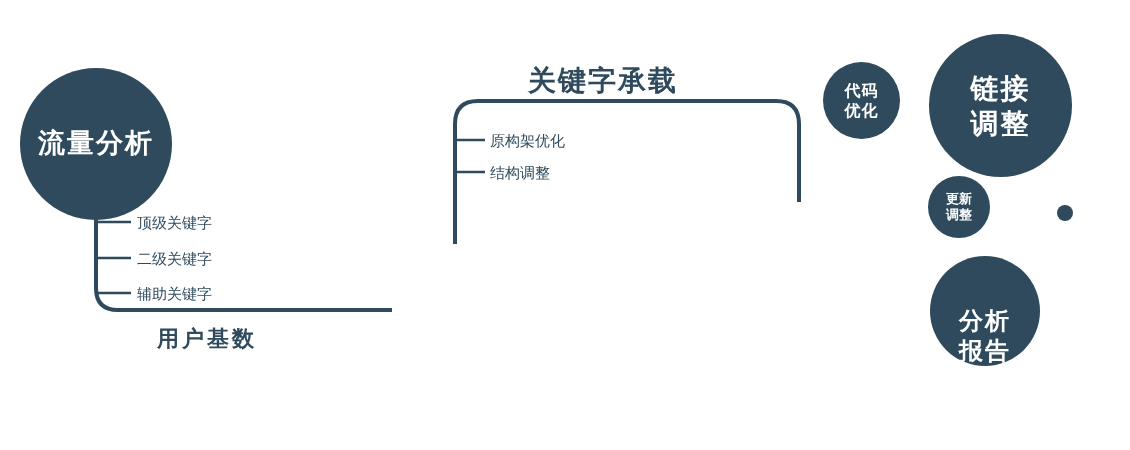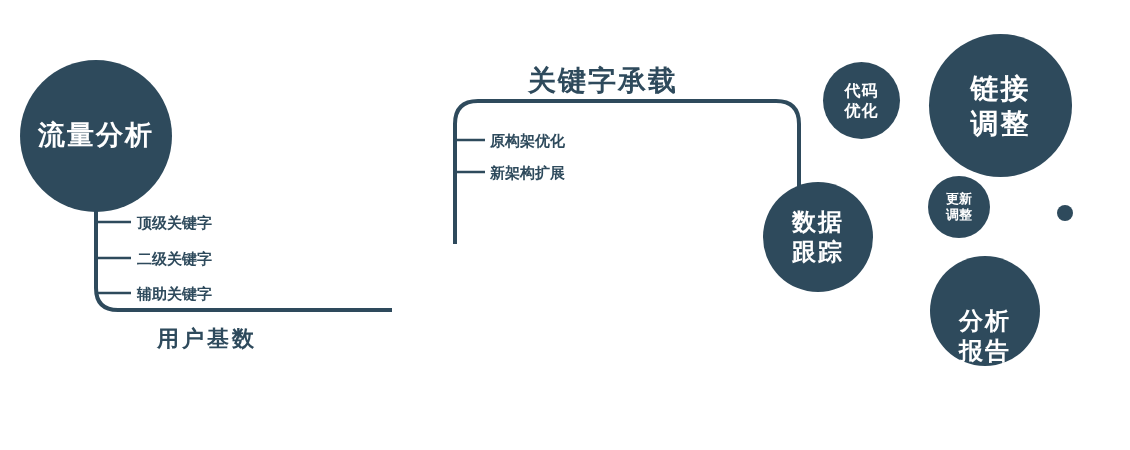--- a/index.html
+++ b/index.html
@@ -36,21 +36,21 @@
     background: var(--circle, #2e4a5c);
     color: var(--circle_text, #ffffff);
     display: flex;
     flex-direction: column;
     align-items: center;
     justify-content: center;
     text-align: center;
     line-height: 1.25;
     font-weight: 700;
   }
-  .node-traffic   { left: 20px;   top: 60px;  width: 152px; height: 152px; font-size: 27px; letter-spacing: 2px; }
+  .node-traffic   { left: 20px;   top: 68px;  width: 152px; height: 152px; font-size: 27px; letter-spacing: 2px; }
   .node-structure { left: 372px;  top: 196px; width: 152px; height: 152px; font-size: 27px; letter-spacing: 2px; }
   .node-tracking  { left: 763px;  top: 182px; width: 110px; height: 110px; font-size: 24px; letter-spacing: 2px; }
   .node-code      { left: 823px;  top: 62px;  width: 77px;  height: 77px;  font-size: 16px; letter-spacing: 1px; }
   .node-link      { left: 929px;  top: 34px;  width: 143px; height: 143px; font-size: 28px; letter-spacing: 2px; }
   .node-update    { left: 928px;  top: 176px; width: 62px;  height: 62px;  font-size: 13px; font-weight: 700; }
   .node-report    { left: 930px;  top: 256px; width: 110px; height: 110px; font-size: 24px; letter-spacing: 2px; justify-content: flex-end; }
   .node-dot       { left: 1057px; top: 205px; width: 16px;  height: 16px; }
   .edge-label {
     position: absolute;
     color: var(--label, #2e4a5c);
@@ -58,21 +58,21 @@
     white-space: nowrap;
     font-family: Liberation Mono, monospace;
   }
   .label-keyword-bearing { left: 528px; top: 62px;  font-size: 28px; letter-spacing: 2px; }
   .label-user-base       { left: 157px; top: 324px; font-size: 22px; letter-spacing: 3px; }
   .label-effect-period   { left: 888px; top: 406px; font-size: 27px; letter-spacing: 3px; }
   .branch-label {
     position: absolute;
     color: var(--label, #2e4a5c);
     font-size: 15px;
-    font-weight: 700;
+    font-weight: 400;
     white-space: nowrap;
   }
   .branch-traffic-0   { left: 137px; top: 214px; }
   .branch-traffic-1   { left: 137px; top: 250px; }
   .branch-traffic-2   { left: 137px; top: 285px; }
   .branch-structure-0 { left: 490px; top: 132px; }
   .branch-structure-1 { left: 490px; top: 164px; }
 </style>
 </head>
 <body>
@@ -87,24 +87,20 @@
     <path class="tick" d="M 96 293 H 131"></path>
     <path class="tick" d="M 455 140 H 485"></path>
     <path class="tick" d="M 455 172 H 485"></path>
   </svg>
 
   <div class="node node-traffic">
     <span>流量分析</span>
   </div>
 
 
-  <div class="node node-tracking">
-    <span>数据</span>
-    <span>跟踪</span>
-  </div>
 
   <div class="node node-code">
     <span>代码</span>
     <span>优化</span>
   </div>
 
   <div class="node node-link">
     <span>链接</span>
     <span>调整</span>
   </div>
@@ -121,15 +117,15 @@
     <span>报告</span>
   </div>
 
   <div class="edge-label label-keyword-bearing">关键字承载</div>
   <div class="edge-label label-user-base">用户基数</div>
 
   <div class="branch-label branch-traffic-0">顶级关键字</div>
   <div class="branch-label branch-traffic-1">二级关键字</div>
   <div class="branch-label branch-traffic-2">辅助关键字</div>
   <div class="branch-label branch-structure-0">原构架优化</div>
-  <div class="branch-label branch-structure-1">新架构扩展</div>
+  <div class="branch-label branch-structure-1">结构调整</div>
 
 </div>
 
 </body></html>

